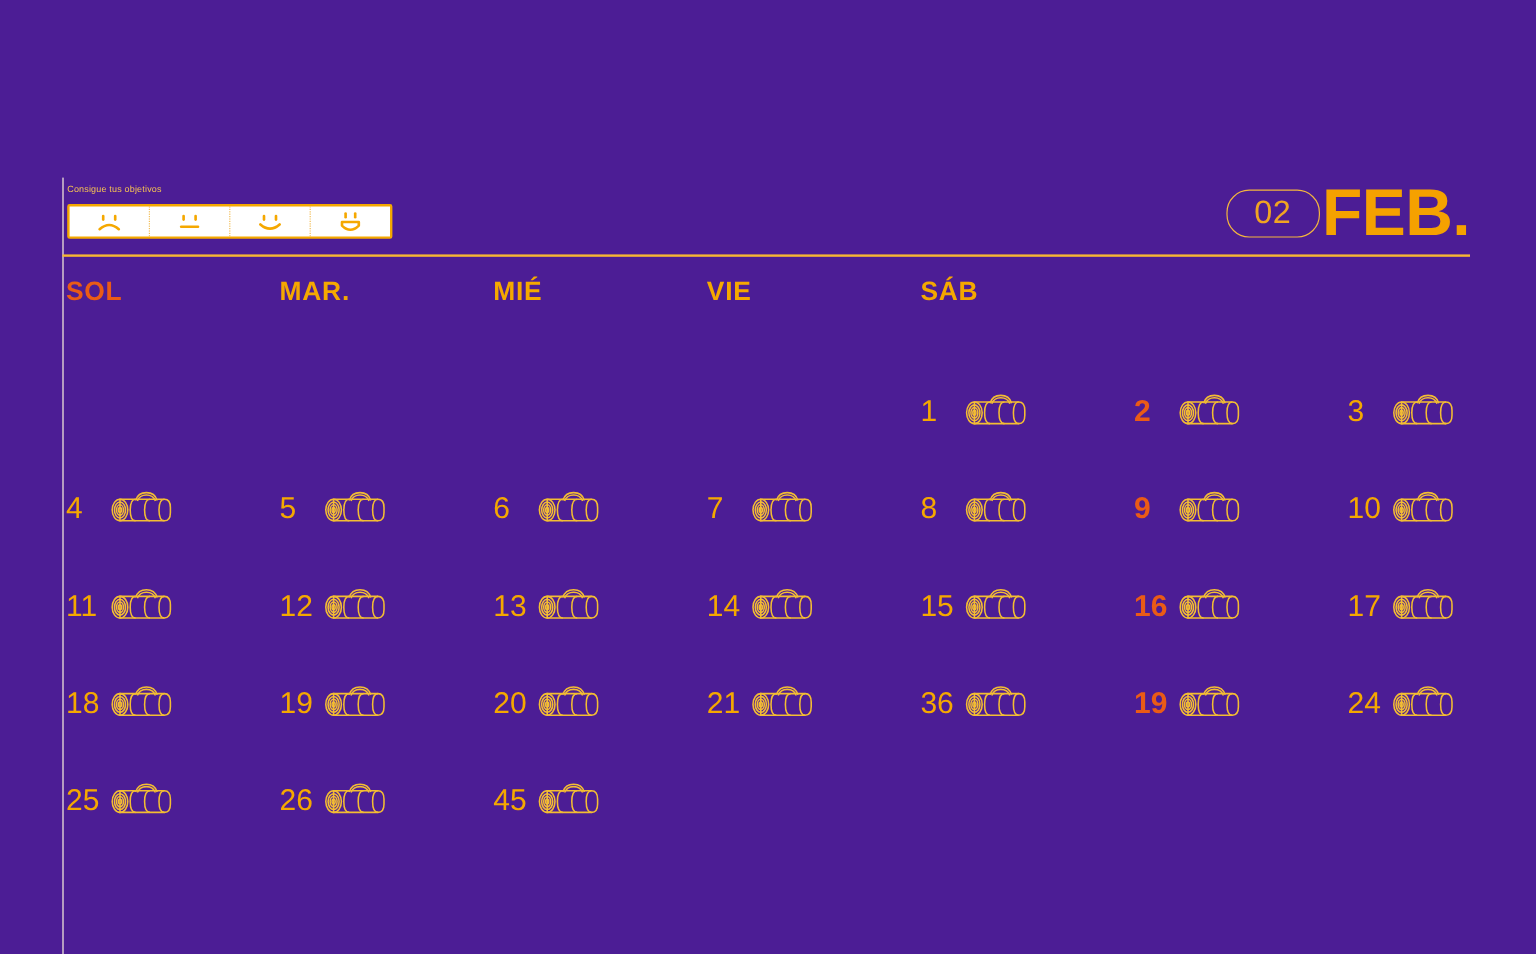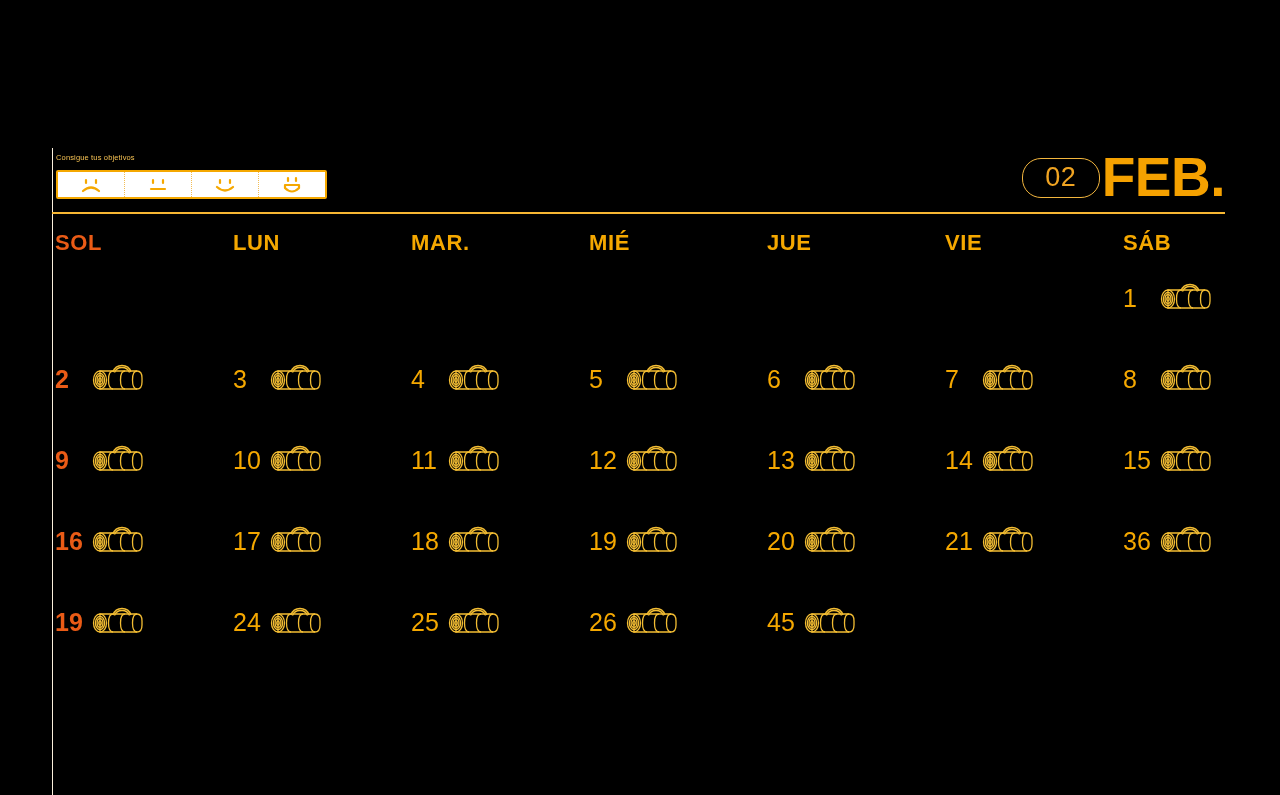--- a/index.html
+++ b/index.html
@@ -13,21 +13,21 @@
     font-family: "Liberation Sans", sans-serif;
     overflow: hidden;
     position: relative;
   }
 
   #page {
     position: absolute;
     left: 0; top: 0;
     width: 1280px;
     height: 795px;
-    background: #000000;
+    background: #4c1d95;
   }
 
   
   .left-rule {
     position: absolute;
     left: 52px;
     top: 148px;
     width: 1px;
     height: 647px;
     background: #fbf0dc;
@@ -227,24 +227,22 @@
       <div class="month-pill">02</div>
       <div class="month-name">FEB.</div>
     </div>
 
   </div>
 
   <div class="hrule"></div>
 
   <div class="grid" id="grid">
       <div class="dow sun">SOL</div>
-      <div class="dow">LUN</div>
       <div class="dow">MAR.</div>
       <div class="dow">MIÉ</div>
-      <div class="dow">JUE</div>
       <div class="dow">VIE</div>
       <div class="dow">SÁB</div>
       <div class="cell empty sun"></div>
       <div class="cell empty"></div>
       <div class="cell empty"></div>
       <div class="cell empty"></div>
       <div class="cell empty"></div>
       <div class="cell empty"></div>
       <div class="cell sat">
         <span class="daynum">1</span>

